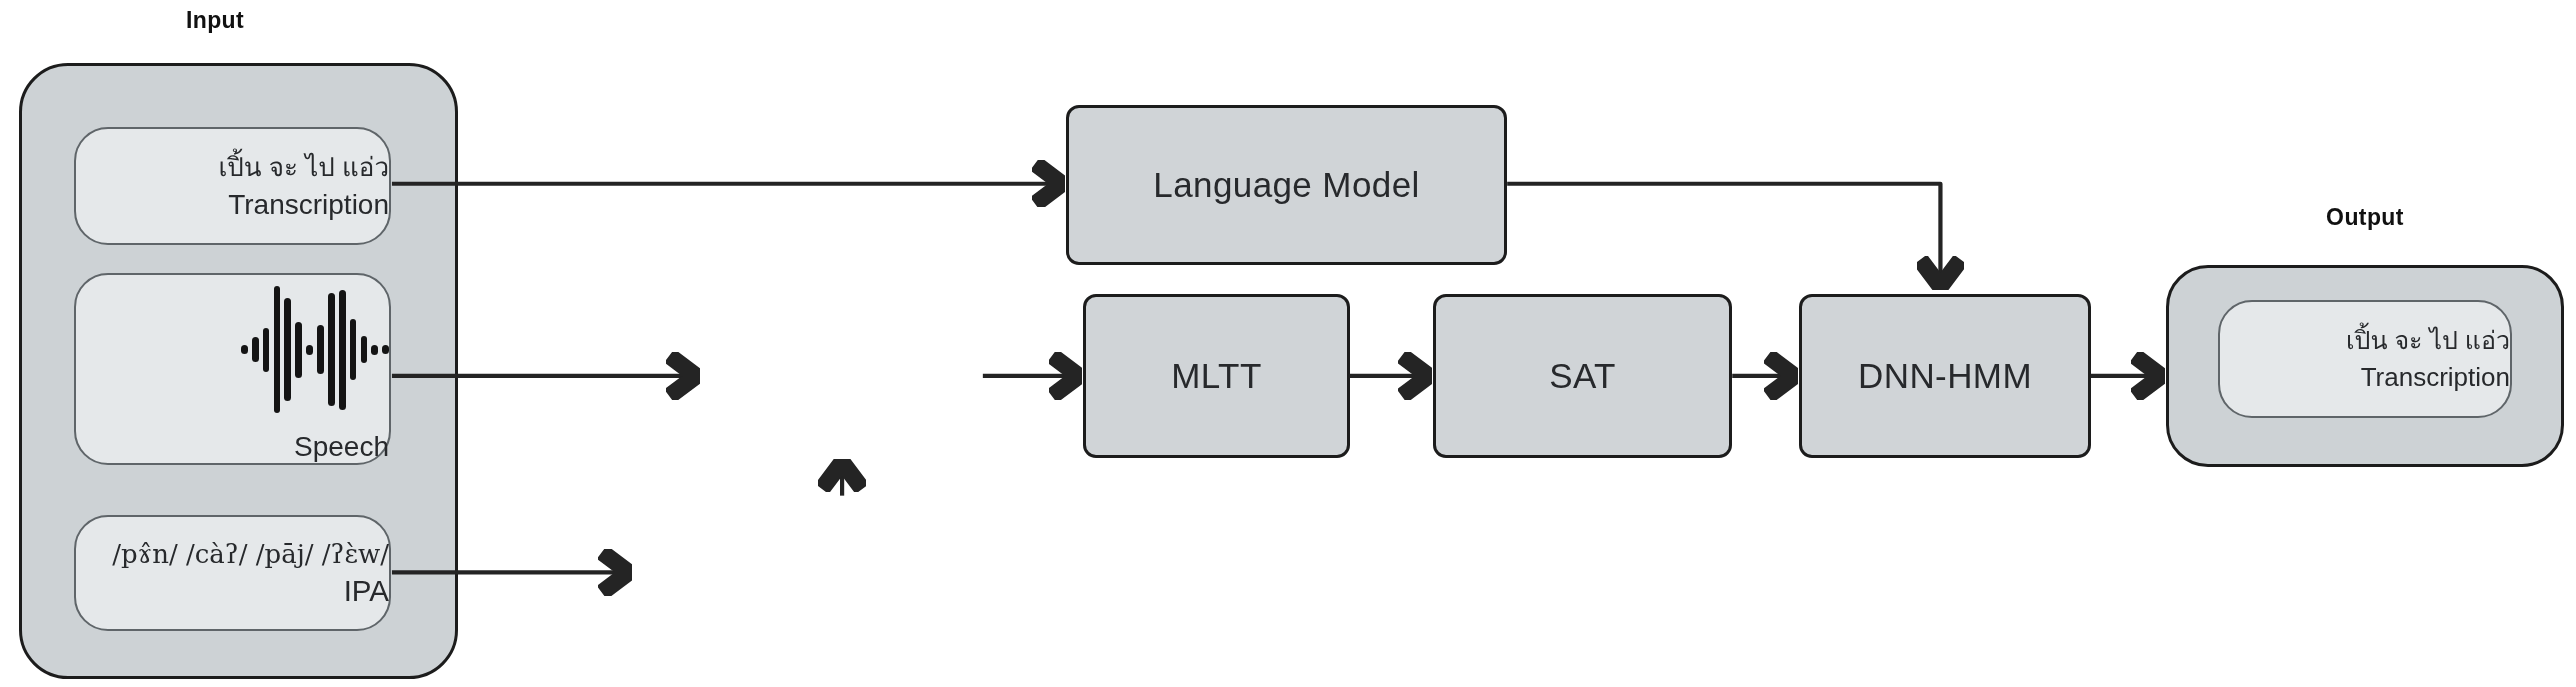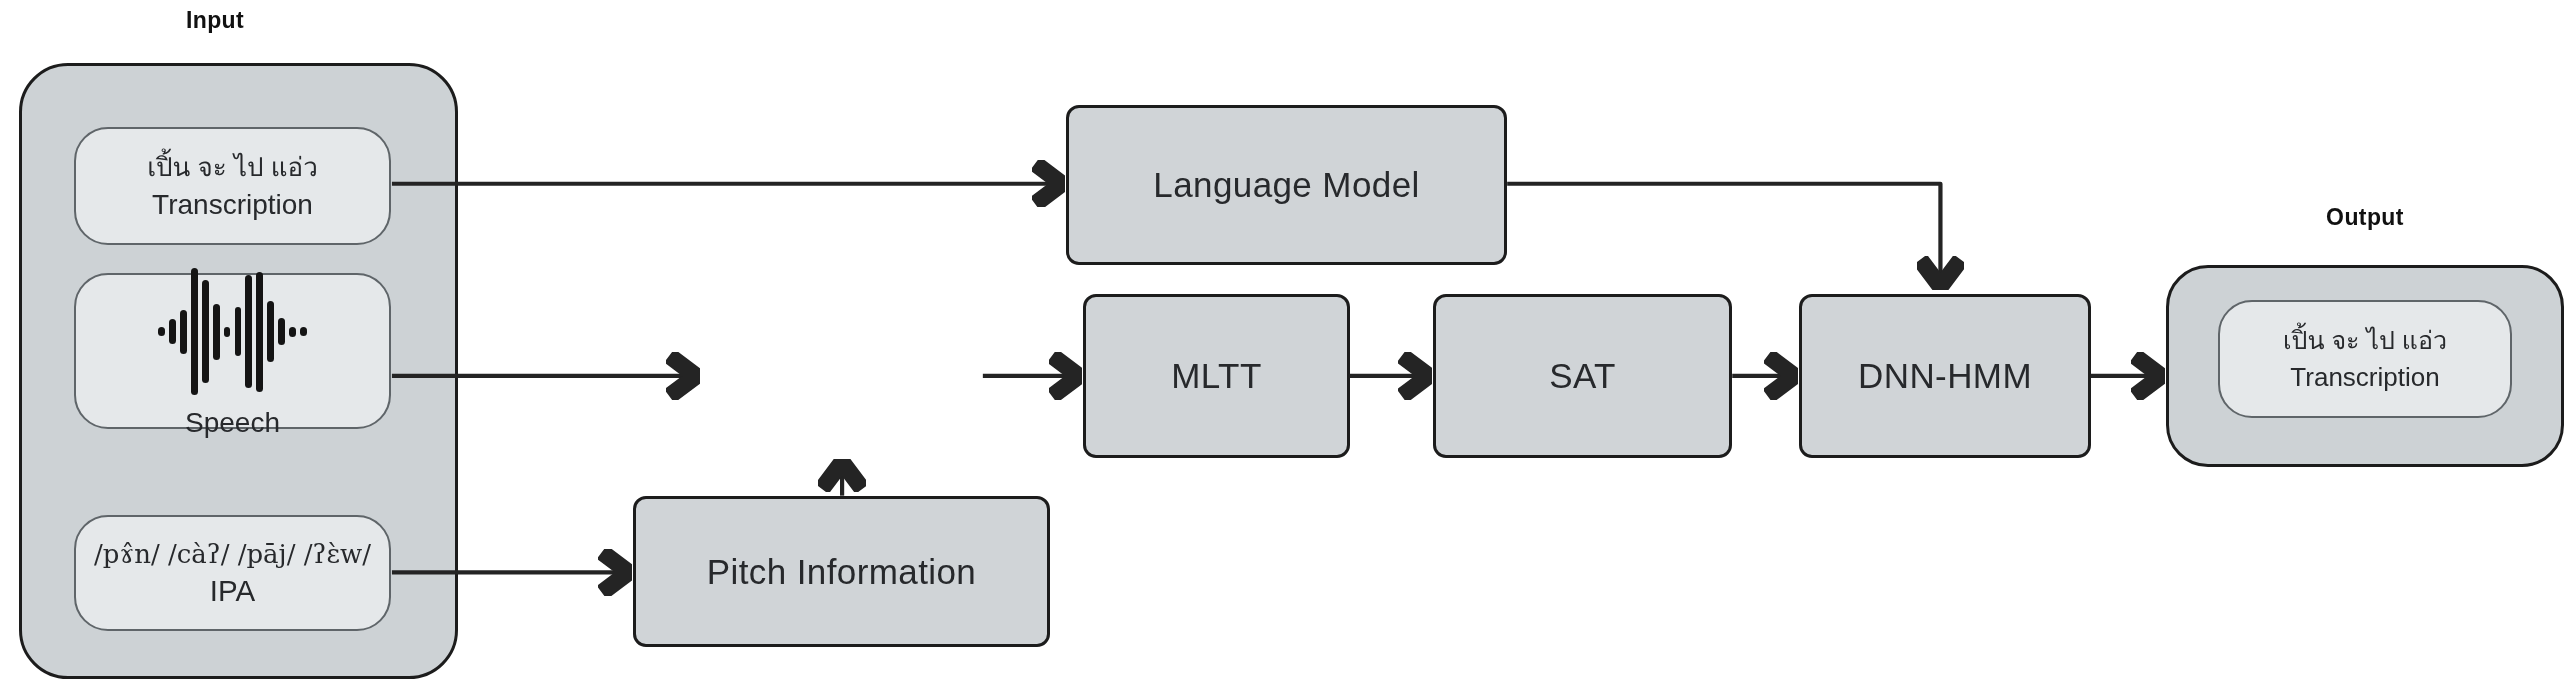--- a/index.html
+++ b/index.html
@@ -18,21 +18,21 @@
   #canvas{position:relative;width:2576px;height:687px;background:var(--canvas-bg);overflow:hidden}
 
   .group-title{position:absolute;text-align:center;font-weight:bold;font-size:23px;color:#111;letter-spacing:0.4px}
 
   .group-box{position:absolute;background:var(--group-fill);border:3.4px solid var(--border-dark);border-radius:49px}
   .node{position:absolute;background:var(--node-fill);border:3.4px solid var(--border-dark);border-radius:13px;
         display:flex;align-items:center;justify-content:center}
   .node .node-label{font-size:35px;color:var(--text);letter-spacing:0.4px}
 
   .inner-box{position:absolute;background:var(--inner-fill);border:2.5px solid var(--border-inner);border-radius:34px;
-        display:flex;flex-direction:column;align-items:center;justify-content:center;gap:5px;text-align:center}
+        display:flex;flex-direction:column;align-items:flex-end;justify-content:center;gap:5px;text-align:center}
   .thai-line{font-size:26px;color:var(--text);line-height:1.25}
   .inner-label{font-size:28px;color:var(--text)}
   .ipa-line{font-family:"DejaVu Serif",serif;font-size:26px;color:var(--text);white-space:nowrap}
 
   
   .waveform{display:flex;align-items:center;gap:4.2px;height:142px;margin-top:5px}
   .wbar{width:6.7px;background:var(--icon);border-radius:6.7px}
 
   
   #arrows{position:absolute;left:0;top:0;width:2576px;height:687px;pointer-events:none}
@@ -45,21 +45,21 @@
 
   <div class="group-title" style="left:25px;top:6.7px;width:380px">Input</div>
 
   <div class="group-box" style="left:18.6px;top:63px;width:439px;height:616px"></div>
 
   <div class="inner-box" style="left:74px;top:127px;width:317px;height:118px">
     <div class="thai-line">เปิ้น จะ ไป แอ่ว</div>
     <div class="inner-label">Transcription</div>
   </div>
 
-  <div class="inner-box" style="left:74px;top:273px;width:317px;height:156px;gap:12px">
+  <div class="inner-box" style="left:74px;top:273px;width:317px;height:192px;gap:12px">
     <div class="waveform">
         <div class="wbar" style="height: 8.4px;"></div>
         <div class="wbar" style="height: 25px;"></div>
         <div class="wbar" style="height: 44px;"></div>
         <div class="wbar" style="height: 127px;"></div>
         <div class="wbar" style="height: 103px;"></div>
         <div class="wbar" style="height: 56px;"></div>
         <div class="wbar" style="height: 10px;"></div>
         <div class="wbar" style="height: 49px;"></div>
         <div class="wbar" style="height: 113px;"></div>
@@ -87,23 +87,20 @@
   </div>
 
   <div class="node" style="left:1083px;top:294px;width:267px;height:164px">
     <span class="node-label">MLTT</span>
   </div>
 
   <div class="node" style="left:1799px;top:294px;width:292px;height:164px">
     <span class="node-label">DNN-HMM</span>
   </div>
 
-  <div class="node" style="left:633px;top:496px;width:417px;height:151px">
-    <span class="node-label">Pitch Information</span>
-  </div>
 
   <div class="group-title" style="left:2166px;top:204px;width:398px">Output</div>
 
   <div class="group-box" style="left:2166px;top:265px;width:398px;height:202px;border-radius:42px"></div>
 
   <div class="inner-box" style="left:2218px;top:300px;width:294px;height:118px">
     <div class="thai-line" style="font-size:25px">เปิ้น จะ ไป แอ่ว</div>
     <div class="inner-label" style="font-size:26px">Transcription</div>
   </div>
 

